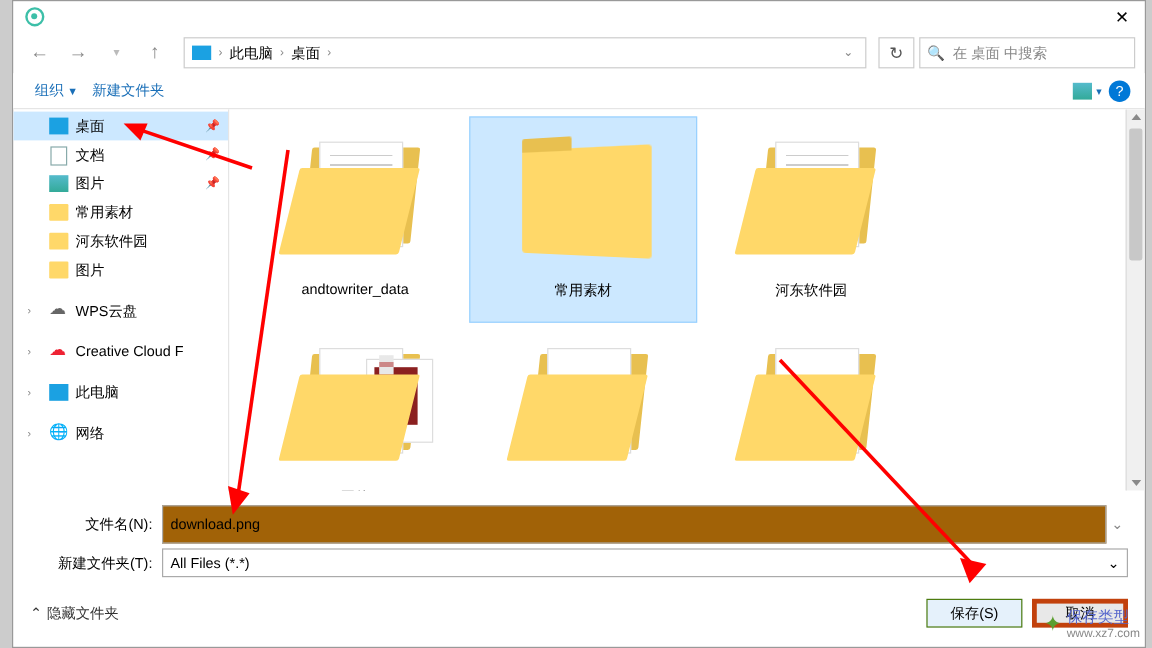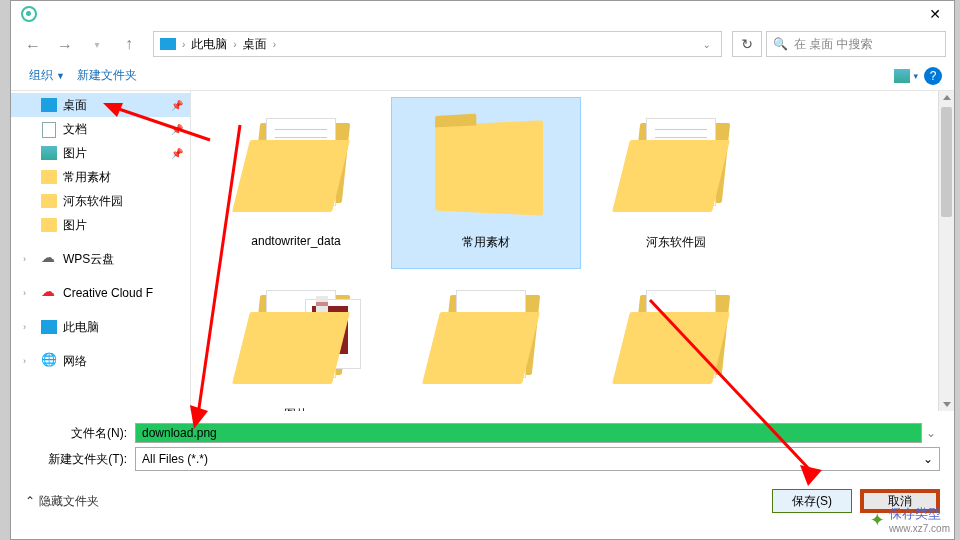--- a/index.html
+++ b/index.html
@@ -57,24 +57,24 @@
 .paper-lines::after { content: ""; position: absolute; left: 8px; top: 10px; right: 8px; height: 60px; background: repeating-linear-gradient(#ccc 0, #ccc 1px, transparent 1px, transparent 8px); }
 .pic-thumb { position: absolute; left: 38px; top: 8px; width: 56px; height: 70px; background: #fff; border: 1px solid #ddd; }
 .pic-thumb.red::after { content: ""; position: absolute; left: 6px; top: 6px; width: 36px; height: 48px; background: #8b2020; }
 .side-strip { position: absolute; right: 28px; top: 6px; width: 12px; height: 76px; background: repeating-linear-gradient(#e8e8e8 0, #e8e8e8 6px, #c88 6px, #c88 10px); }
 .file-label { margin-top: 6px; text-align: center; }
 .scrollbar { width: 16px; background: #f0f0f0; border-left: 1px solid #ddd; position: relative; }
 .scrollbar-thumb { position: absolute; top: 16px; left: 2px; right: 2px; height: 110px; background: #c8c8c8; border-radius: 2px; }
 .scrollbar::before, .scrollbar::after { content: ""; position: absolute; left: 4px; width: 0; height: 0; border-left: 4px solid transparent; border-right: 4px solid transparent; }
 .scrollbar::before { top: 4px; border-bottom: 5px solid #888; }
 .scrollbar::after { bottom: 4px; border-top: 5px solid #888; }
-.bottom { border-top: 0; padding: 8px 14px 26px 14px; }
+.bottom { border-top: 0; padding: 8px 14px 16px 14px; }
 .form-row { display: flex; align-items: center; margin: 4px 0; }
 .form-label { width: 110px; text-align: right; padding-right: 8px; }
-.form-input { flex: 1; height: 20px; border: 1px solid #aaa; background: #22c55e; padding: 0 6px; font-family: inherit; font-size: 12px; }
+.form-input { flex: 1; height: 32px; border: 1px solid #aaa; background: #a16207; padding: 0 6px; font-family: inherit; font-size: 12px; }
 .form-select { flex: 1; height: 24px; border: 1px solid #aaa; background: #fff; padding: 0 6px; display: flex; align-items: center; justify-content: space-between; }
 .actions { display: flex; align-items: center; margin-top: 18px; }
 .hide-folders { display: flex; align-items: center; gap: 4px; color: #333; cursor: pointer; }
 .spacer { flex: 1; }
 .btn { min-width: 80px; height: 24px; border: 4px solid #c2410c; background: #e8e8e8; display: flex; align-items: center; justify-content: center; margin-left: 8px; cursor: pointer; padding: 0 10px; }
 .btn.primary { border: 1px solid #4d7c0f; background: #e5f1fb; }
 .arrow-red { position: absolute; pointer-events: none; z-index: 100; }
 .arrow-line { stroke: #ff0000; stroke-width: 3; fill: none; }
 .arrow-head { fill: #ff0000; }
 .watermark { position: absolute; right: 10px; bottom: 6px; font-size: 13px; color: #56c; display: flex; align-items: center; gap: 4px; z-index: 50; }

